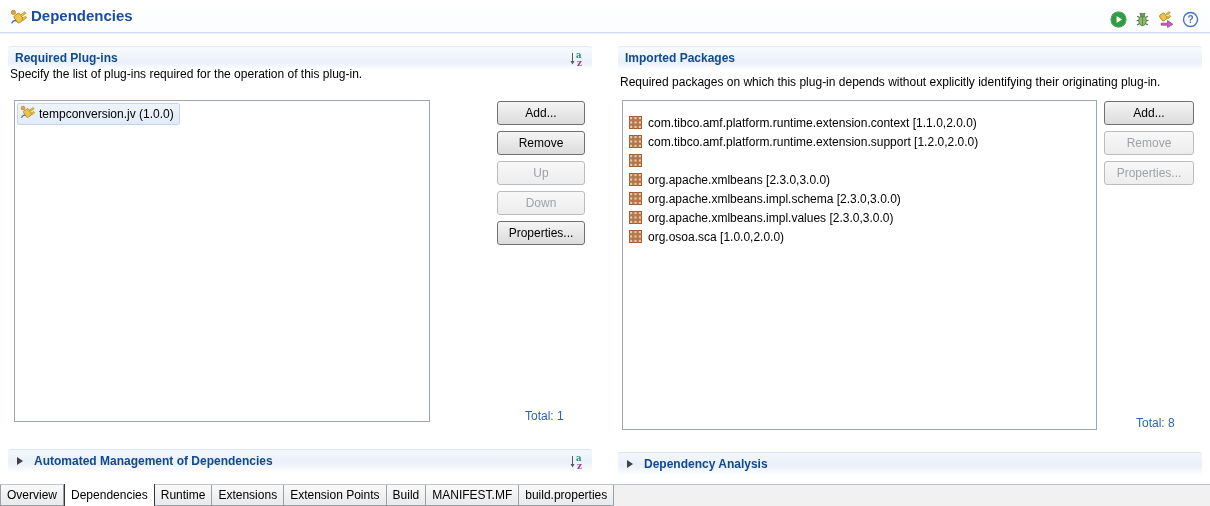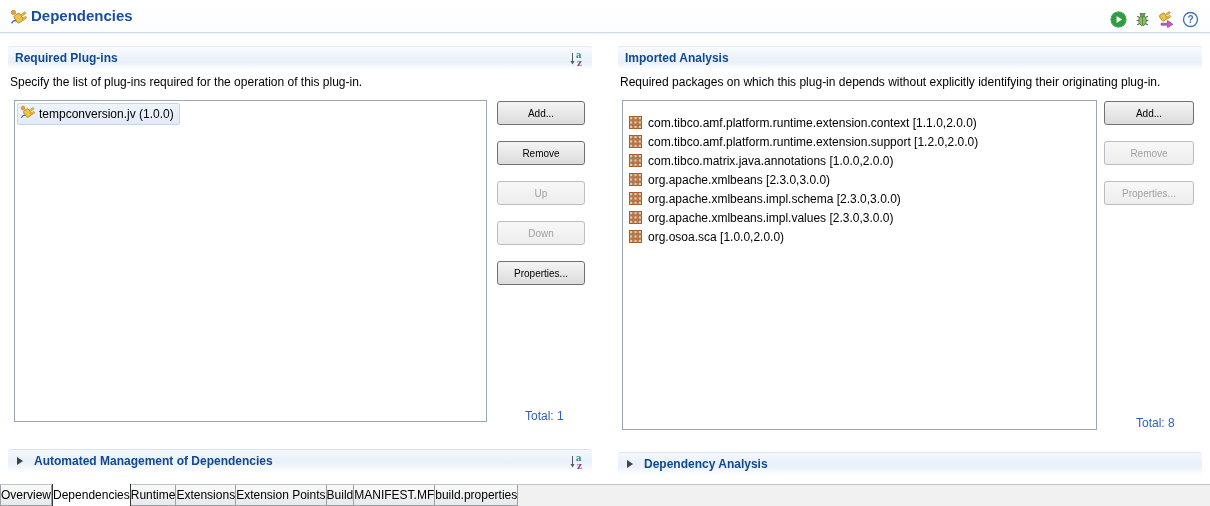--- a/index.html
+++ b/index.html
@@ -51,25 +51,25 @@
     background:linear-gradient(#eef4fb,#e1ebf7);
     border:1px solid #c6d6ea; border-radius:2px;
   }
   .pkg-row {
     height:19px; display:flex; align-items:center; gap:6px;
     padding-left:6px; white-space:nowrap;
   }
   .pkg-list { padding-top:12px; }
 
   .btn {
-    display:block; width:88px; height:24px; margin-bottom:16px;
+    display:block; width:88px; height:24px; margin-bottom:6px;
     background:linear-gradient(#f5f5f5,#e9e9e9 45%, #dcdcdc);
     border:1px solid #6f7275; border-radius:3px;
     font-family:"Liberation Sans", sans-serif;
-    font-size:10px; color:#000; text-align:center; line-height:21px;
+    font-size:12px; color:#000; text-align:center; line-height:21px;
     cursor:pointer;
   }
   .btn.disabled {
     color:#9fa2a6; border-color:#babdc0;
     background:linear-gradient(#f8f8f8,#ededed);
     cursor:default;
   }
   .total-label { position:absolute; color:#2d62b8;margin-left:28px; }
 
   
@@ -92,21 +92,21 @@
     font-weight:bold; color:#10498e; font-size:12px;
   }
 
   
   .tabbar {
     position:absolute; left:0; top:484px; width:1210px; height:22px;
     background:#f1f1f1; border-top:1px solid #bfc4cb;
     display:flex; align-items:flex-start;
   }
   .tab {
-    height:21px; line-height:20px; padding:0 0;
+    height:21px; line-height:20px; padding:0 6px;
     background:linear-gradient(#fafafa,#e8e9eb);
     border-right:1px solid #9aa0a7; border-bottom:1px solid #9aa0a7;
     cursor:pointer; white-space:nowrap;
   }
   .tab:first-child { border-left:1px solid #9aa0a7; }
   .tab.active {
     position:relative; margin-top:-1px; height:23px; line-height:22px;
     background:#ffffff;
     border:1px solid #33363b; border-top:none;
     z-index:2;
@@ -171,23 +171,23 @@
   <span class="section-title-text">Required Plug-ins</span>
   <span class="sort-btn">
     <svg width="17" height="17" viewBox="0 0 17 17">
       <line x1="3.5" y1="3" x2="3.5" y2="12" stroke="#5a5a5a" stroke-width="1"></line>
       <polygon points="1.5,11 5.5,11 3.5,14.5" fill="#5a5a5a"></polygon>
       <text x="7" y="8" font-size="8.5" font-weight="bold" fill="#1e8e7e" font-family="DejaVu Serif, serif">a</text>
       <text x="8" y="15.5" font-size="8.5" font-weight="bold" fill="#91399b" font-family="DejaVu Serif, serif">z</text>
     </svg>
   </span>
 </div>
-<div class="section-desc" style="left:10px; top:75px; width:575px;">Specify the list of plug-ins required for the operation of this plug-in.</div>
-
-<div class="listbox" style="left:14px; top:100px; width:473px; height:322px;">
+<div class="section-desc" style="left:10px; top:67px; width:575px;">Specify the list of plug-ins required for the operation of this plug-in.</div>
+
+<div class="listbox" style="left:14px; top:100px; width:416px; height:322px;">
   <div class="plugin-item">
     <span>
       <svg width="15" height="15" viewBox="0 0 16 16">
         <circle cx="3.2" cy="3.2" r="2" fill="#e8a33d" stroke="#b77a1e" stroke-width="0.7"></circle>
         <path d="M1.5,13.5 Q4,9.5 6.5,11.5" stroke="#3a5fcd" stroke-width="1.2" fill="none"></path>
         <rect x="4.5" y="4.5" width="6.5" height="8" rx="1.5" fill="#f0c245" stroke="#a8841a" stroke-width="0.8" transform="rotate(-35 8 8)"></rect>
         <rect x="11" y="4.2" width="4" height="1.8" fill="#f0c245" stroke="#a8841a" stroke-width="0.6" transform="rotate(-35 12 5)"></rect>
         <rect x="11.6" y="8.2" width="4" height="1.8" fill="#f0c245" stroke="#a8841a" stroke-width="0.6" transform="rotate(-35 13 9)"></rect>
       </svg>
     </span>
@@ -199,21 +199,21 @@
   <button class="btn">Add...</button>
   <button class="btn">Remove</button>
   <button class="btn disabled">Up</button>
   <button class="btn disabled">Down</button>
   <button class="btn">Properties...</button>
 </div>
 
 <div class="total-label" style="left:497px; top:409px;">Total: 1</div>
 
 <div class="section-head" style="left:618px; top:46px; width:584px;">
-  <span class="section-title-text">Imported Analysis</span>
+  <span class="section-title-text">Imported Packages</span>
 </div>
 <div class="section-desc" style="left:620px; top:75px; width:582px;">Required packages on which this plug-in depends without explicitly identifying their originating plug-in.</div>
 
 <div class="listbox pkg-list" style="left:622px; top:100px; width:475px; height:330px;">
 
   <div class="pkg-row">
     <svg width="13" height="13" viewBox="0 0 13 13">
         <g stroke="#a05a2c" stroke-width="1" fill="#ebc79e">
           <rect x="0.5" y="0.5" width="3.4" height="3.4"></rect>
           <rect x="4.8" y="0.5" width="3.4" height="3.4"></rect>
@@ -251,21 +251,20 @@
           <rect x="4.8" y="0.5" width="3.4" height="3.4"></rect>
           <rect x="9.1" y="0.5" width="3.4" height="3.4"></rect>
           <rect x="0.5" y="4.8" width="3.4" height="3.4"></rect>
           <rect x="4.8" y="4.8" width="3.4" height="3.4"></rect>
           <rect x="9.1" y="4.8" width="3.4" height="3.4"></rect>
           <rect x="0.5" y="9.1" width="3.4" height="3.4"></rect>
           <rect x="4.8" y="9.1" width="3.4" height="3.4"></rect>
           <rect x="9.1" y="9.1" width="3.4" height="3.4"></rect>
         </g>
       </svg>
-    <span>com.tibco.matrix.java.annotations [1.0.0,2.0.0)</span>
   </div>
   <div class="pkg-row">
     <svg width="13" height="13" viewBox="0 0 13 13">
         <g stroke="#a05a2c" stroke-width="1" fill="#ebc79e">
           <rect x="0.5" y="0.5" width="3.4" height="3.4"></rect>
           <rect x="4.8" y="0.5" width="3.4" height="3.4"></rect>
           <rect x="9.1" y="0.5" width="3.4" height="3.4"></rect>
           <rect x="0.5" y="4.8" width="3.4" height="3.4"></rect>
           <rect x="4.8" y="4.8" width="3.4" height="3.4"></rect>
           <rect x="9.1" y="4.8" width="3.4" height="3.4"></rect>

